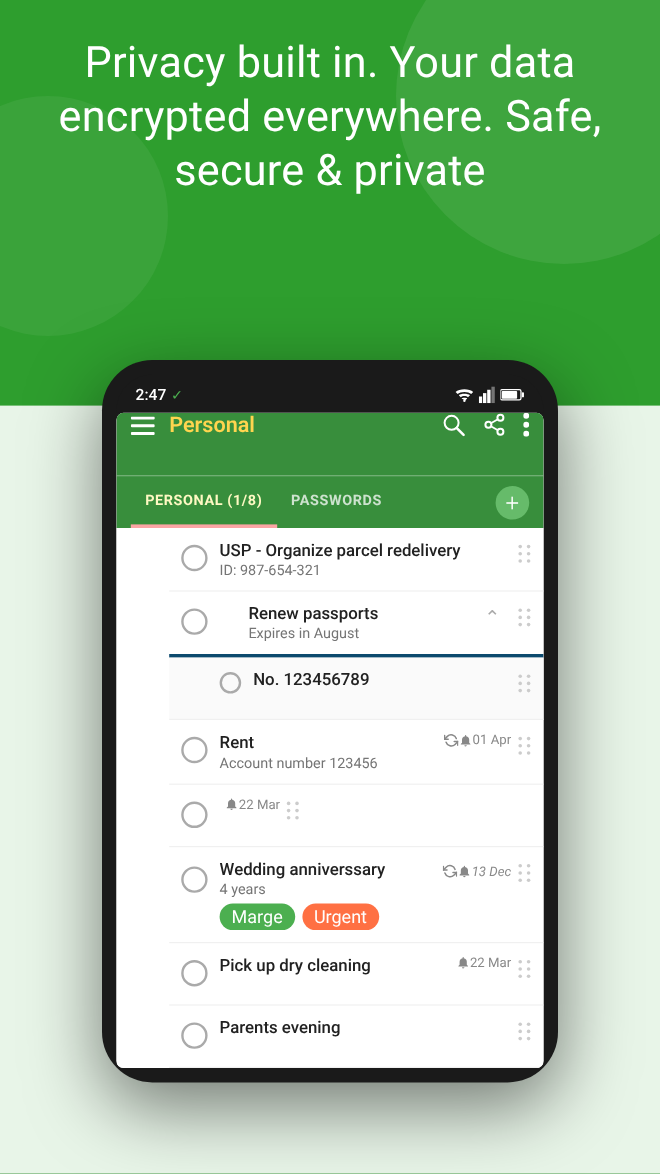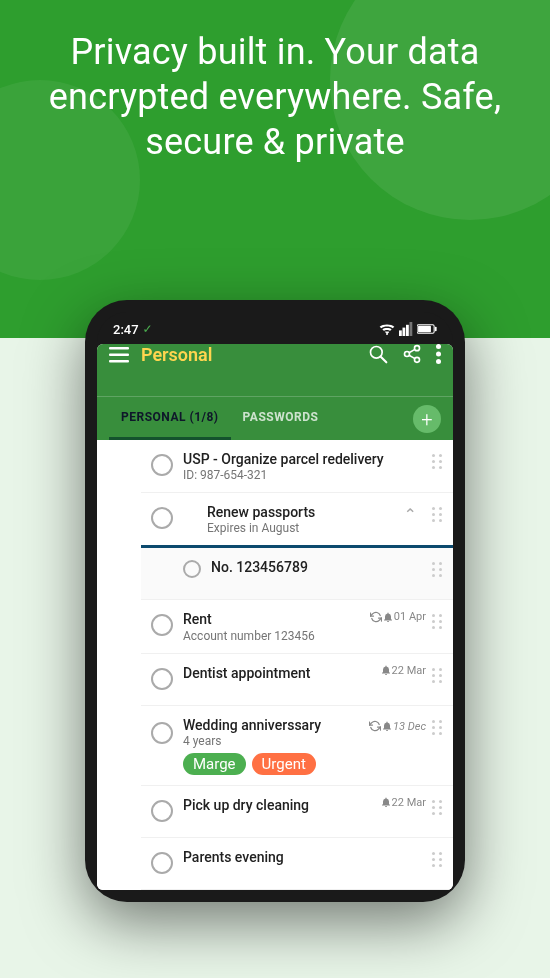--- a/index.html
+++ b/index.html
@@ -158,22 +158,22 @@
       padding: 0 12px;
       height: 100%;
       display: flex;
       align-items: center;
       cursor: pointer;
       letter-spacing: 0.5px;
       border-bottom: 3px solid transparent;
       position: relative;
     }
     .tab-item.active {
-      border-bottom: 3px solid #14532d;
-      color: #0f172a;
+      border-bottom: 3px solid #fca5a5;
+      color: #fef9c3;
     }
     .tab-item.inactive {
       opacity: 0.75;
     }
     .tab-add-btn {
       margin-left: auto;
       width: 28px; height: 28px;
       background: #66bb6a;
       border-radius: 50%;
       display: flex; align-items: center; justify-content: center;
@@ -477,23 +477,20 @@
               <div class="drag-dot"></div>
                 <div class="drag-dot"></div>
               <div class="drag-dot"></div>
                 <div class="drag-dot"></div>
             </div>
           </div>
         </div>
 
         <div class="task-item">
           <div class="task-checkbox hollow"></div>
-          <div class="task-content">
-            <div class="task-title">Dentist appointment</div>
-          </div>
           <div class="task-right">
             <div class="task-date">
               <svg width="12" height="12" viewBox="0 0 24 24">
                   <path d="M12 22c1.1 0 2-.9 2-2h-4a2 2 0 0 0 2 2zm6-6V11a6 6 0 0 0-5-5.91V4a1 1 0 1 0-2 0v1.09A6 6 0 0 0 6 11v5l-2 2v1h16v-1l-2-2z" fill="#888"></path>
                 </svg>
               <span>22 Mar</span>
             </div>
           </div>
           <div class="task-drag-icon">
             <div class="drag-dots">

